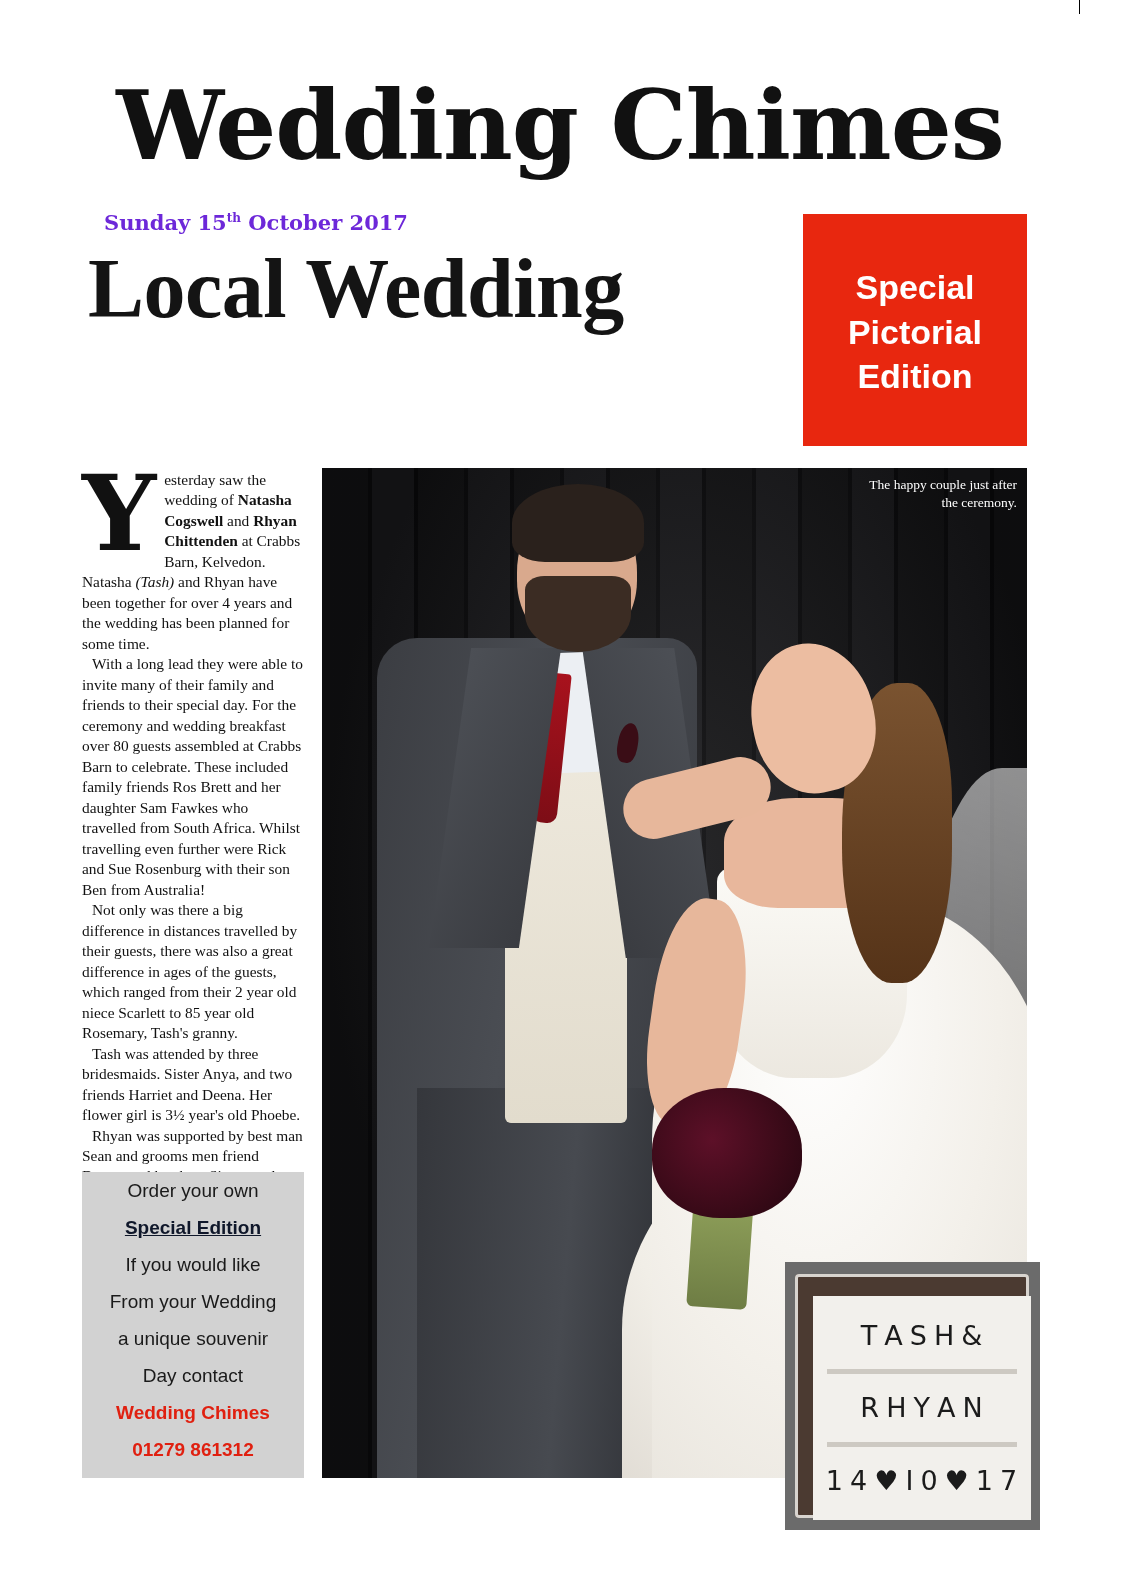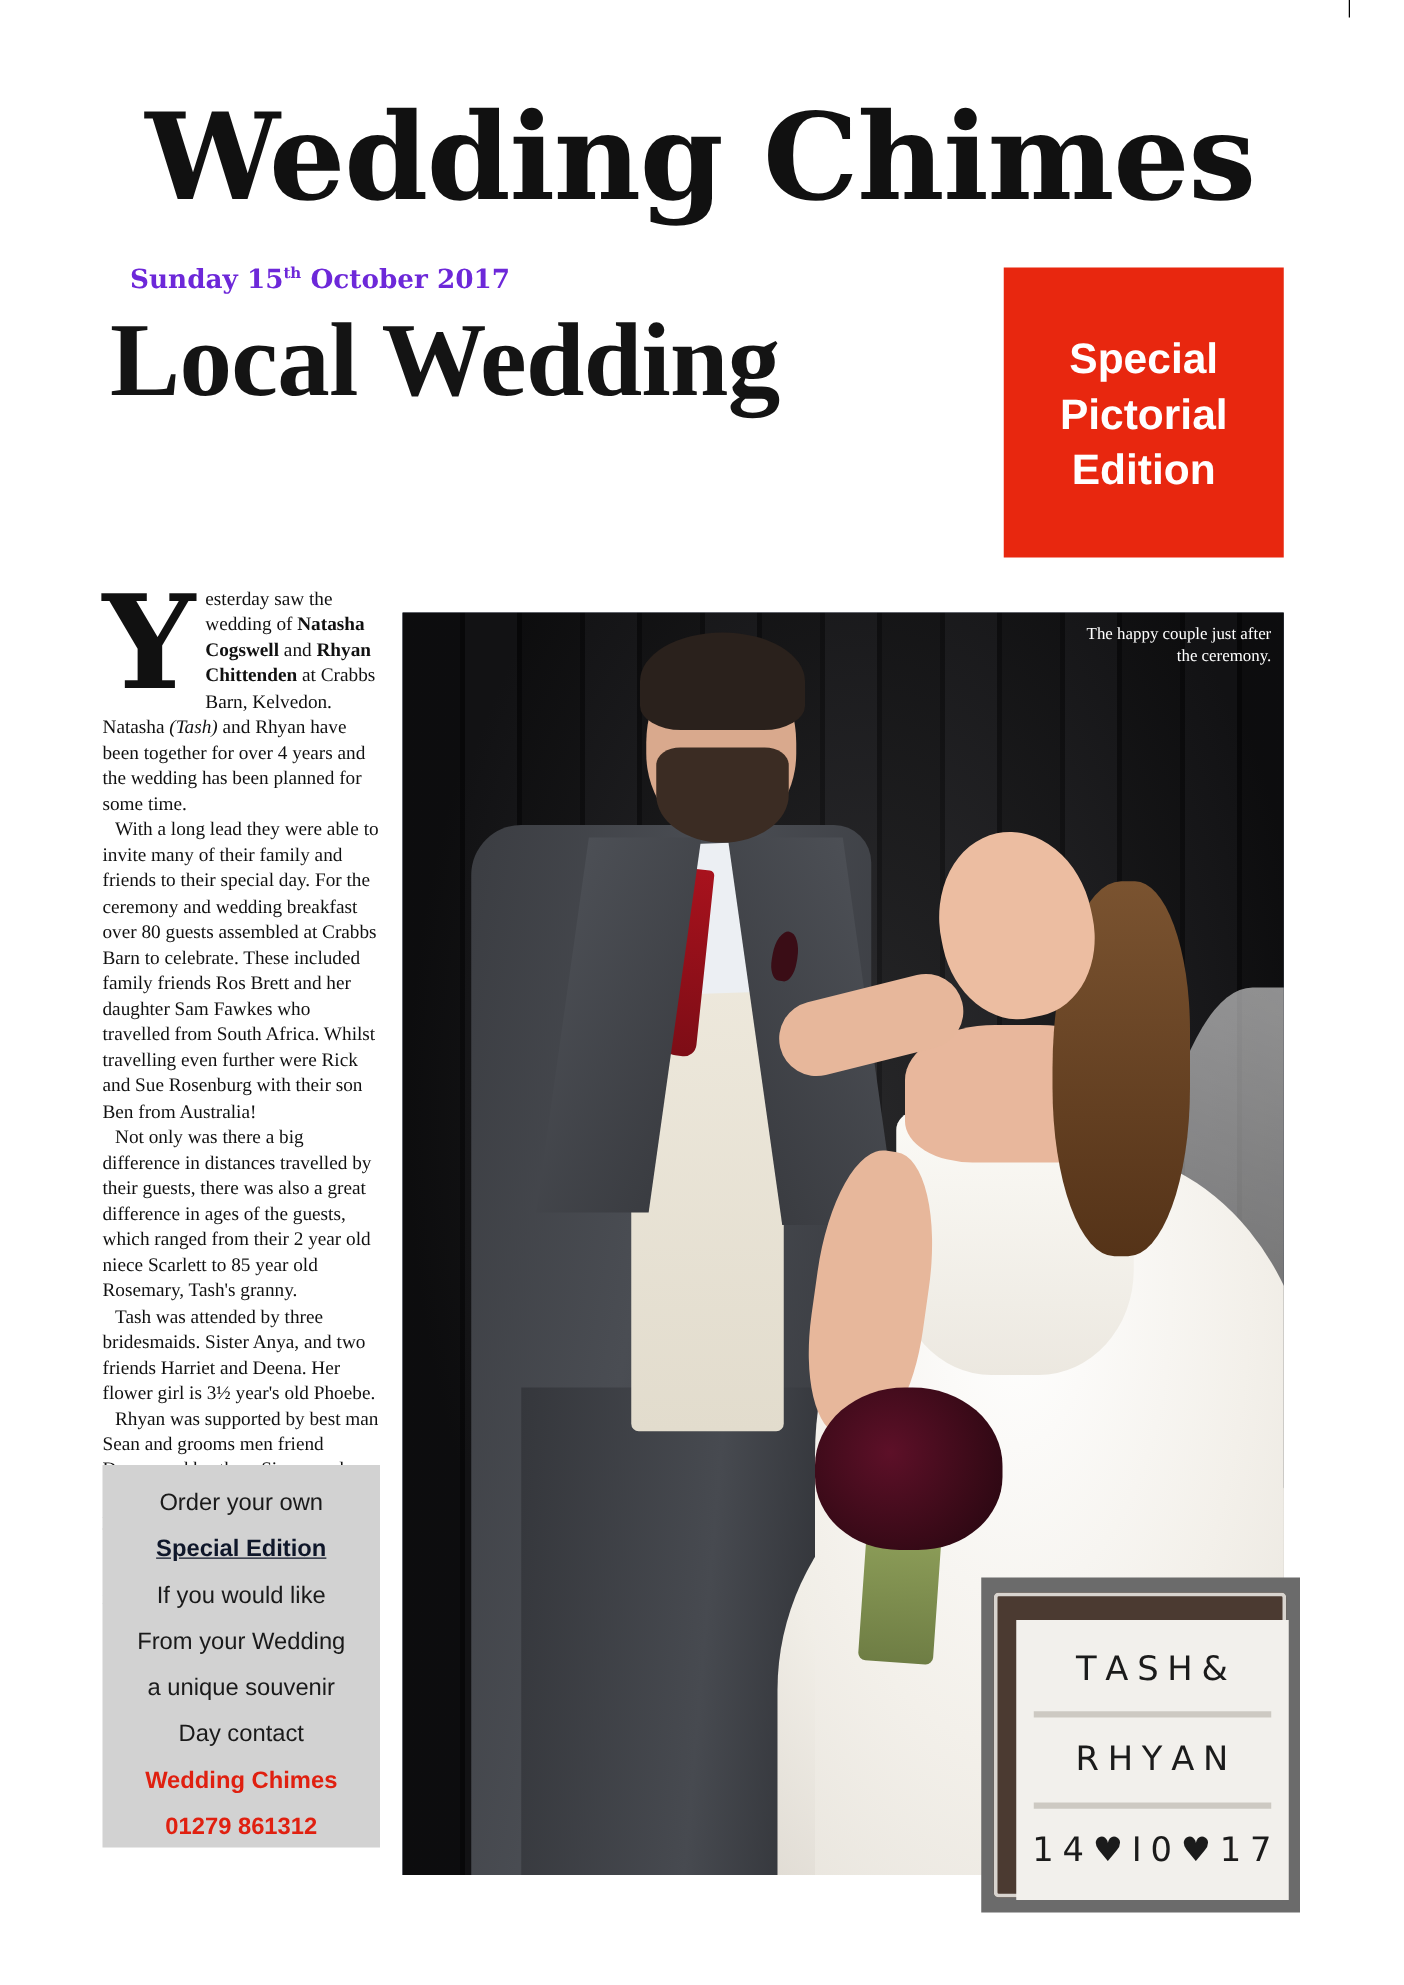--- a/index.html
+++ b/index.html
@@ -96,24 +96,24 @@
     font-weight: 700;
     font-size: 34px;
     line-height: 1.32;
     letter-spacing: 0px;
   }
 
   
   .photo-main {
     position: absolute;
     left: 322px;
-    top: 490px;
+    top: 468px;
     width: 705px;
     height: 1010px;
-    background: #0f172a;
+    background: #a21caf;
     overflow: hidden;
   }
   .photo-caption {
     position: absolute;
     right: 10px;
     top: 8px;
     width: 150px;
     text-align: right;
     color: #ffffff;
     font-family: "Liberation Serif", serif;
@@ -407,21 +407,20 @@
 
   
   .order-box {
     position: absolute;
     left: 82px;
     top: 1172px;
     width: 222px;
     height: 306px;
     background: #d2d2d2;
     text-align: center;
-    padding-top: 12px;
     box-sizing: border-box;
   }
   .order-box div {
     font-family: "Liberation Sans", sans-serif;
     font-size: 19px;
     line-height: 1.95;
     color: #1a1a1a;
   }
   .order-box .red {
     color: #0f172a;

